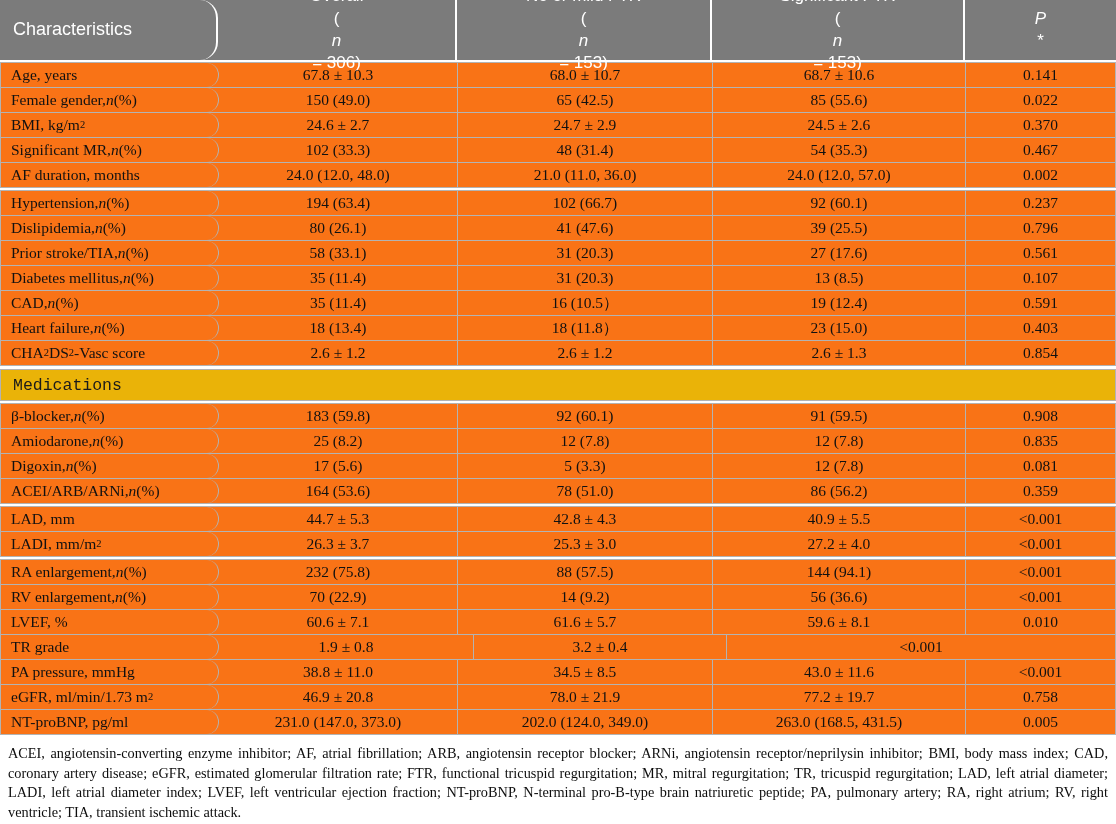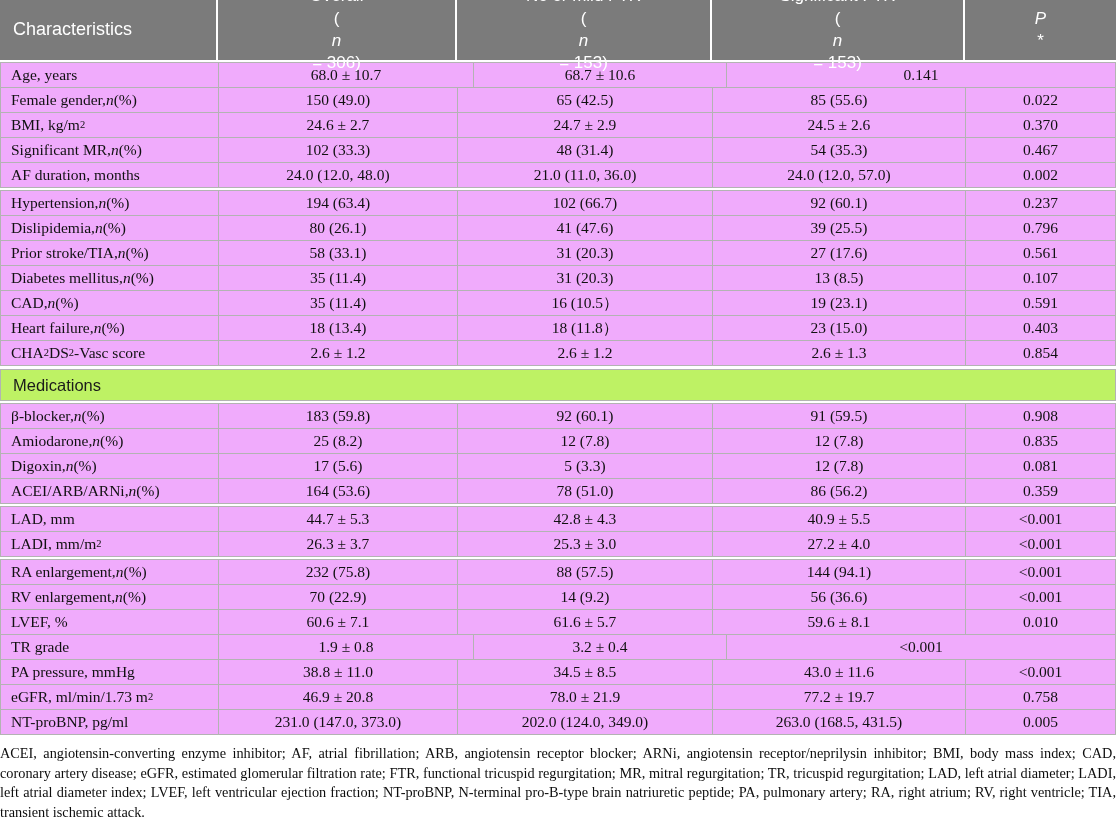--- a/index.html
+++ b/index.html
@@ -8,60 +8,61 @@
 
   
   .header-row{display:flex;background:#7b7b7b;color:#ffffff;height:60px;
     font-family:"Liberation Sans",sans-serif;}
   .hcell{box-sizing:border-box;display:flex;flex-direction:column;justify-content:center;
     text-align:center;font-size:17px;line-height:1.32;border-right:2px solid #ffffff;}
   .hcell:last-child{border-right:none;}
   .hcell.c0{align-items:flex-start;text-align:left;padding-left:13px;font-size:18px;}
 
   
-  .c0{width:218px;} .c1{width:239px;} .c2{width:255px;} .c3{width:253px;} .c4{width:151px;flex:1;}
+  .c0{width:218px;border-radius:18px;} .c1{width:239px;} .c2{width:255px;} .c3{width:253px;} .c4{width:151px;flex:1;}
 
   
   .rgroup{border:1px solid #b3b3b3;margin-top:2px;}
-  .trow{display:flex;height:24px;background:#f0abfc;}
+  .trow{display:flex;height:24px;background:#f97316;}
   .trow + .trow{border-top:1px solid #b3b3b3;}
   .cell{box-sizing:border-box;display:flex;align-items:center;justify-content:center;
     font-size:15.5px;border-right:1px solid #b3b3b3;white-space:nowrap;overflow:hidden;}
   .cell:last-child{border-right:none;}
   .cell.c0{justify-content:flex-start;padding-left:10px;}
   .cell sup,.cell sub{font-size:10.5px;line-height:0;}
   .cell i{font-style:italic;}
 
   
-  .section-band{box-sizing:border-box;background:#bef264;border:1px solid #b3b3b3;margin-top:3px;
+  .section-band{box-sizing:border-box;background:#eab308;border:1px solid #b3b3b3;margin-top:3px;
     height:32px;display:flex;align-items:center;padding-left:12px;
-    font-family:Liberation Sans, sans-serif;font-size:16.5px;color:#1b1b1b;}
+    font-family:Liberation Mono, monospace;font-size:16.5px;color:#1b1b1b;}
 
   
   .footnotes{margin-top:9px;font-size:14.3px;line-height:1.37;color:#0d0d0d;}
-  .footnotes p{margin:0;}
+  .footnotes p{margin:8px;}
   .footnotes .abbr{text-align:justify;}
 </style>
 </head>
 <body>
 
 <div class="page">
 
   <div class="header-row">
     <div class="hcell c0">Characteristics</div>
     <div class="hcell c1">Overall<br>(<i>n</i> = 306)</div>
     <div class="hcell c2">No or mild FTR<br>(<i>n</i> = 153)</div>
     <div class="hcell c3">Significant FTR<br>(<i>n</i> = 153)</div>
     <div class="hcell c4"><i>P</i>*</div>
   </div>
 
   <div id="table-body">
       <div class="rgroup">
         <div class="trow">
           <div class="cell c0">Age, years</div>
+          <div class="cell c1">67.8 ± 10.3</div>
           <div class="cell c2">68.0 ± 10.7</div>
           <div class="cell c3">68.7 ± 10.6</div>
           <div class="cell c4">0.141</div>
         </div>
         <div class="trow">
           <div class="cell c0">Female gender, <i>n</i> (%)</div>
           <div class="cell c1">150 (49.0)</div>
           <div class="cell c2">65 (42.5)</div>
           <div class="cell c3">85 (55.6)</div>
           <div class="cell c4">0.022</div>
@@ -114,21 +115,21 @@
           <div class="cell c0">Diabetes mellitus, <i>n</i> (%)</div>
           <div class="cell c1">35 (11.4)</div>
           <div class="cell c2">31 (20.3)</div>
           <div class="cell c3">13 (8.5)</div>
           <div class="cell c4">0.107</div>
         </div>
         <div class="trow">
           <div class="cell c0">CAD, <i>n</i> (%)</div>
           <div class="cell c1">35 (11.4)</div>
           <div class="cell c2">16 (10.5）</div>
-          <div class="cell c3">19 (23.1)</div>
+          <div class="cell c3">19 (12.4)</div>
           <div class="cell c4">0.591</div>
         </div>
         <div class="trow">
           <div class="cell c0">Heart failure, <i>n</i> (%)</div>
           <div class="cell c1">18 (13.4)</div>
           <div class="cell c2">18 (11.8）</div>
           <div class="cell c3">23 (15.0)</div>
           <div class="cell c4">0.403</div>
         </div>
         <div class="trow">

